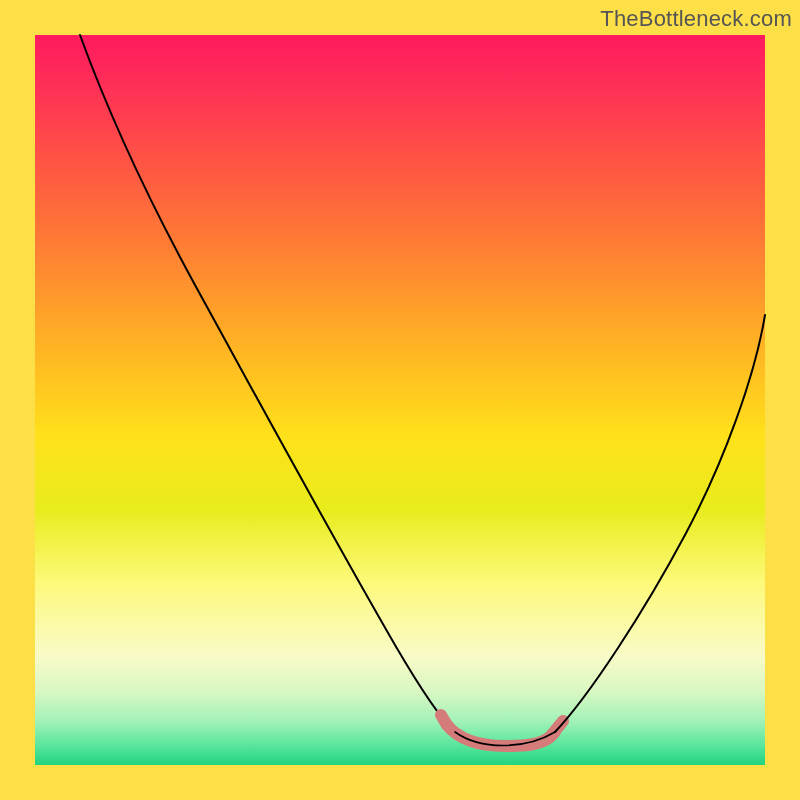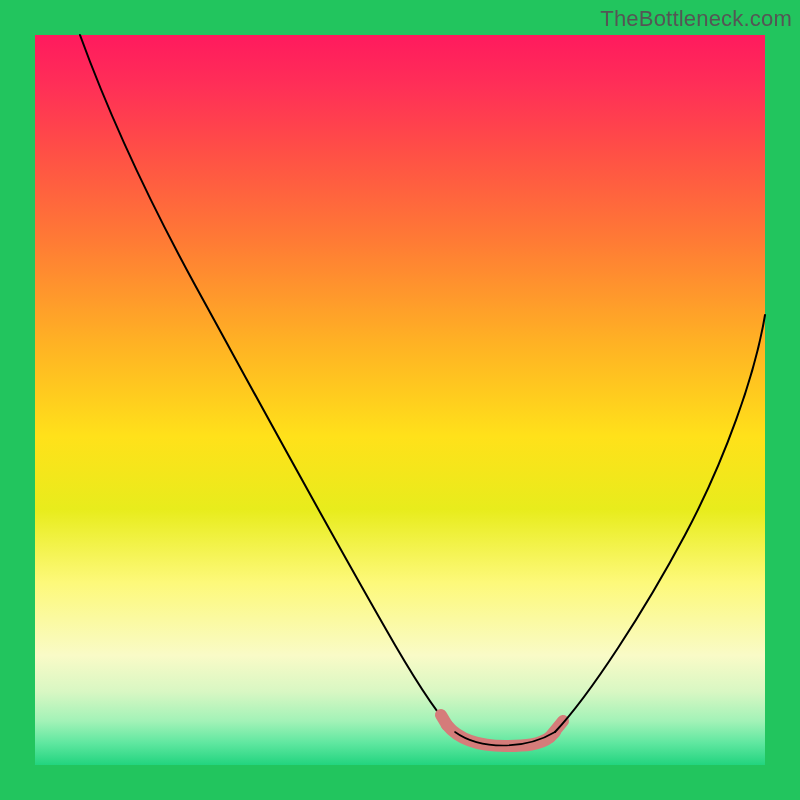--- a/index.html
+++ b/index.html
@@ -8,21 +8,21 @@
     width: 800px;
     height: 800px;
     background: #000;
     overflow: hidden;
     font-family: Arial, Helvetica, sans-serif;
   }
   .frame {
     position: relative;
     width: 800px;
     height: 800px;
-    background: #22c55e;
+    background: #fde047;
   }
   .plot-area {
     position: absolute;
     left: 35px;
     top: 35px;
     width: 730px;
     height: 730px;
     
     background: linear-gradient(to bottom,
       #ff1a5e 0%,

